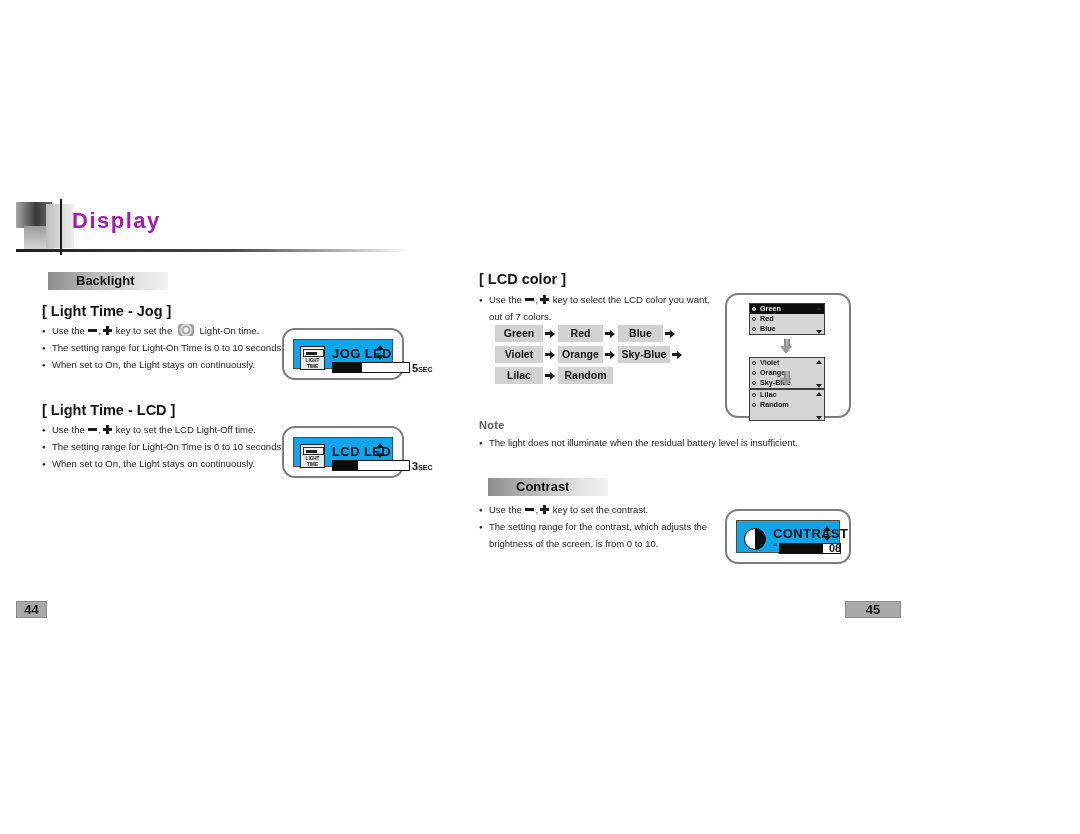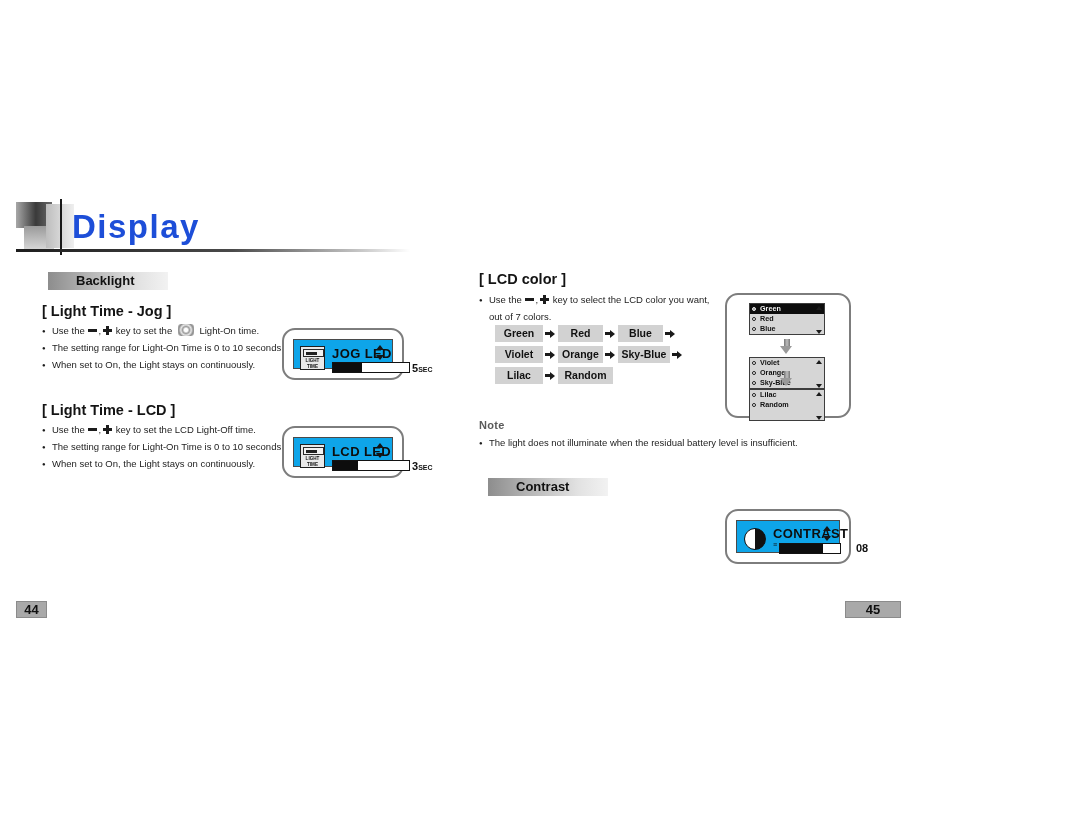--- a/index.html
+++ b/index.html
@@ -25,21 +25,21 @@
     position: absolute; left: 8px; top: 24px; width: 30px; height: 24px;
     background: linear-gradient(to bottom, #9a9a9a 0%, #d8d8d8 100%);
   }
   .title-sq-c {
     position: absolute; left: 30px; top: 2px; width: 28px; height: 44px;
     background: linear-gradient(to right, #bdbdbd 0%, #efefef 100%);
   }
   .title-vline { position: absolute; left: 44px; top: -3px; width: 2px; height: 56px; background: #1a1a1a; }
   .title-text {
     position: absolute; left: 56px; top: 6px;
-    font-size: 33px; font-weight: bold; color: #1d4ed8;
+    font-size: 22px; font-weight: bold; color: #a21caf;
     letter-spacing: 1.5px;
   }
   .title-rule {
     position: absolute; left: 16px; top: 249px; width: 394px; height: 3px;
     background: linear-gradient(to right, #1d1d1d 0%, #4a4a4a 55%, #c9c9c9 88%, #ffffff 100%);
   }
 
   
   .sec-bar {
     position: absolute; height: 18px;
@@ -368,32 +368,37 @@
 
   <div class="note-head" style="left:479px; top:419px;">Note</div>
   <div class="bullets" style="left:479px; top:436px; width:260px;">
     <div class="bullet-row">The light does not illuminate when the residual battery level is insufficient.</div>
   </div>
 
   <div class="sec-bar" style="left:488px; top:478px; width:120px;">
     <span class="sec-label">Contrast</span>
   </div>
 
+  <div class="bullets" style="left:479px; top:503px; width:230px;">
+    <div class="bullet-row"><span>Use the </span><span class="k-minus"></span>,<span class="k-plus"></span><span> key to set the contrast.</span></div>
+    <div class="bullet-row">The setting range for the contrast, which adjusts the</div>
+    <div class="bullet-cont">brightness of the screen, is from 0 to 10.</div>
+  </div>
 
   <div class="device" style="left:725px; top:509px; width:126px; height:55px;">
     <div class="device-screen">
       <div class="contrast-icon"></div>
       <div class="dev-title" style="left:36px; top:5px;">CONTRAST</div>
       <div class="updown">
         <div class="ar-up"></div>
         <div class="ar-dn"></div>
       </div>
       <div class="ctr-tick">≡</div>
       <div class="bar-track" style="left:42px; top:22px; width:62px;">
         <div class="bar-fill" id="ctrFill" style="width: 72%;"></div>
       </div>
-      <div class="bar-value" style="left:119px; top:21px;">08</div>
+      <div class="bar-value" style="left:92px; top:21px;">08</div>
     </div>
   </div>
 
   <div class="pagenum right" style="left:845px; top:601px;">45</div>
 
 </div>
 
 </body></html>

